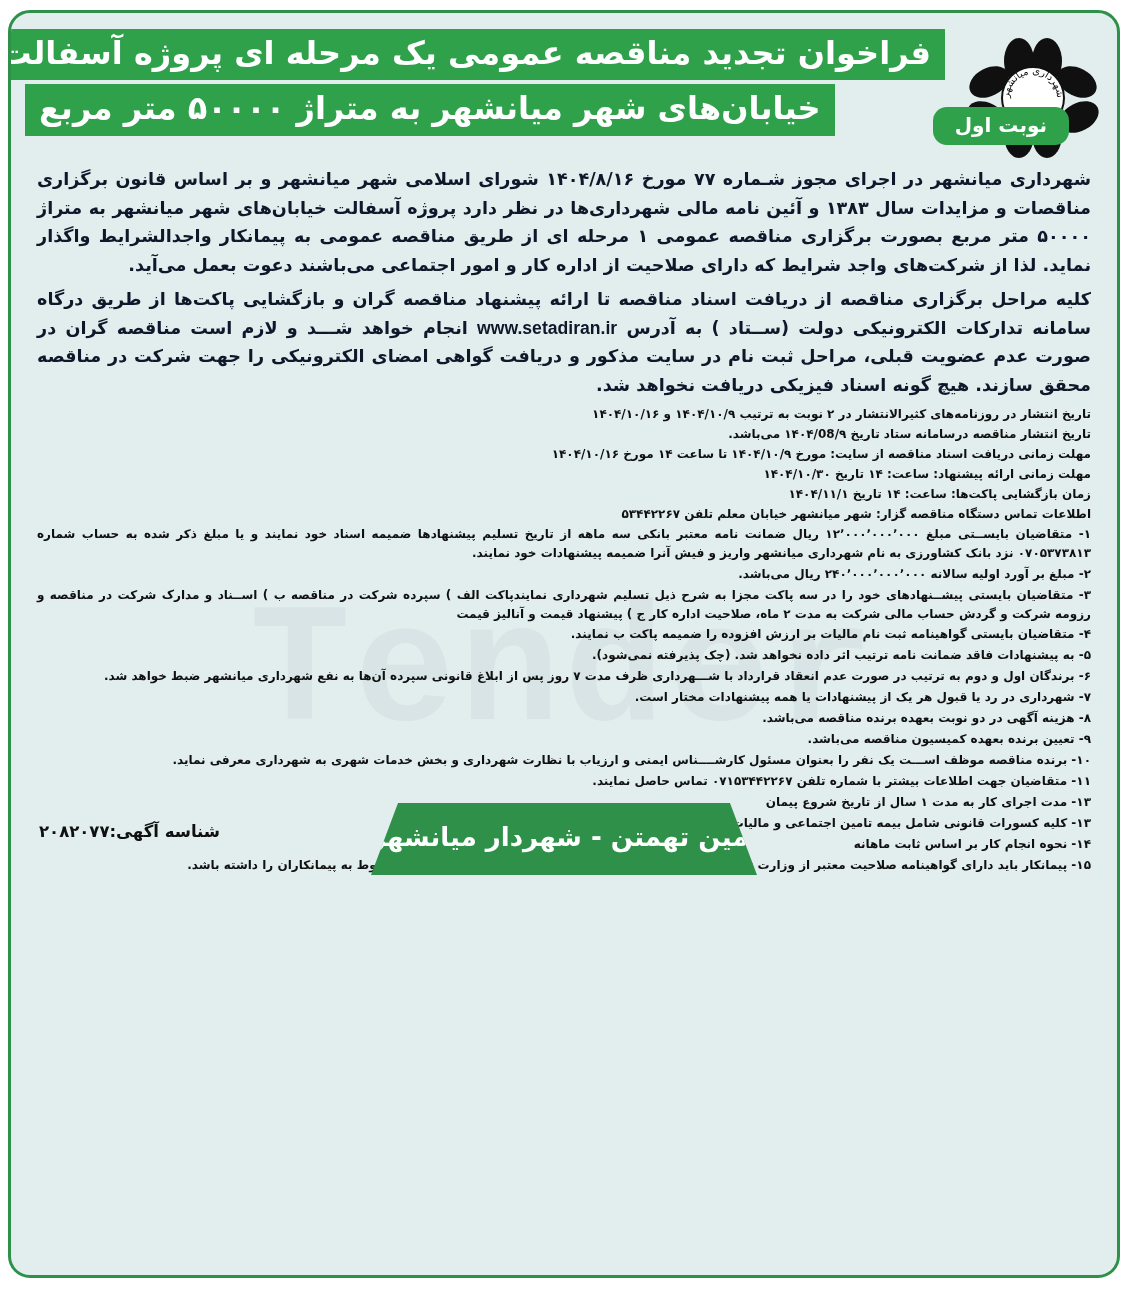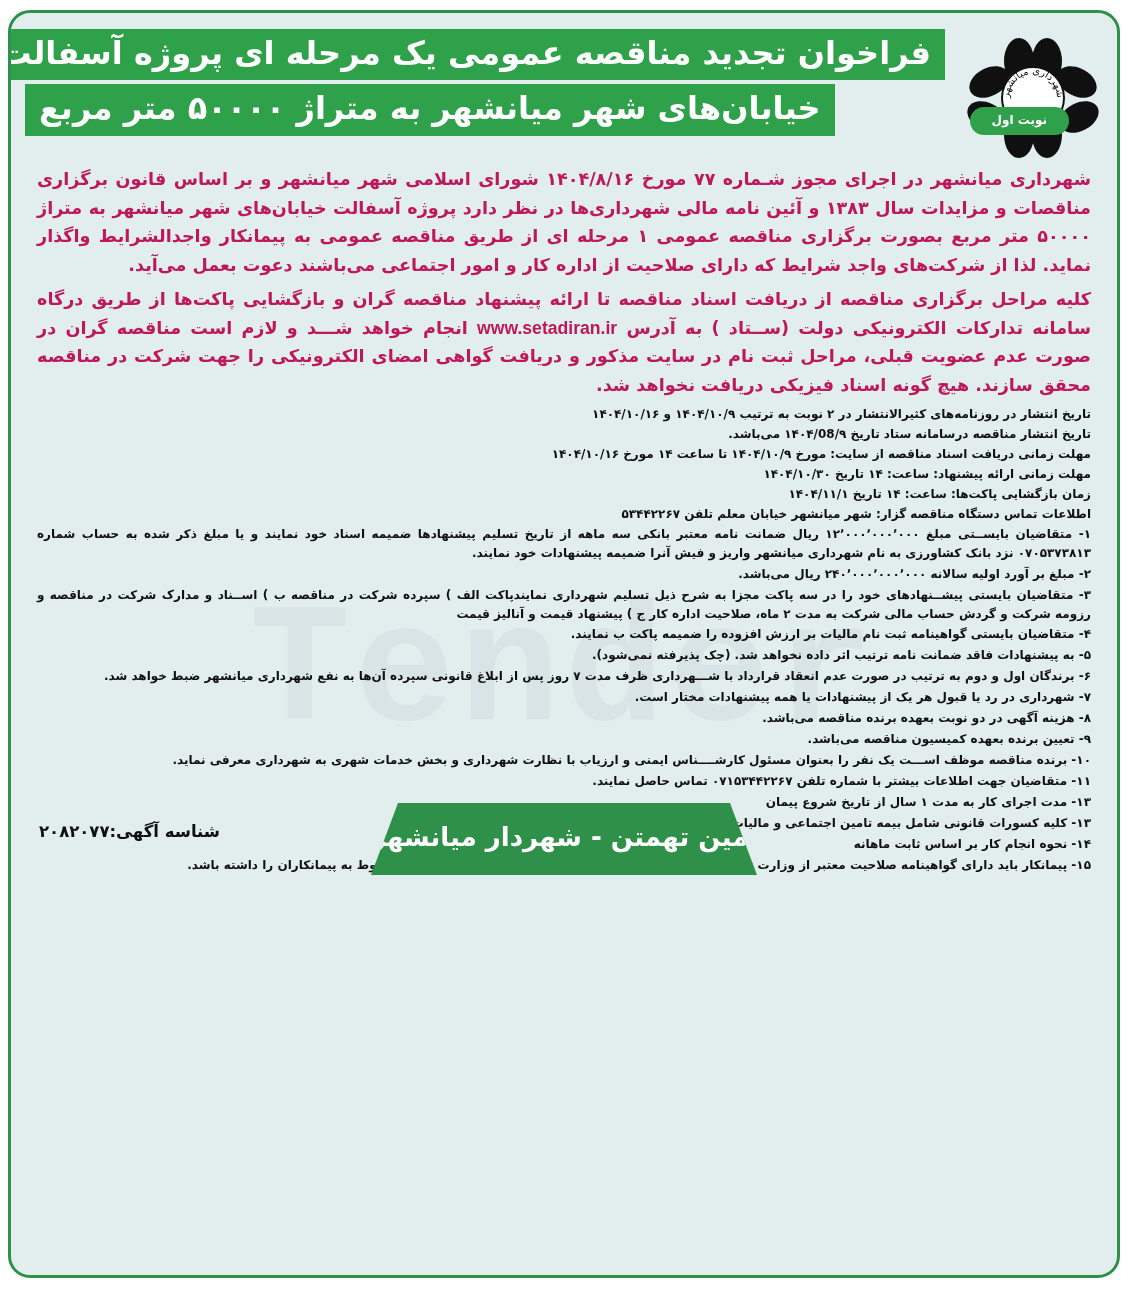--- a/index.html
+++ b/index.html
@@ -63,42 +63,42 @@
   }
   .title-row { display:block; text-align:left; }
   .title-row.second { margin-top: 4px; position: relative; }
 
   .nobat-badge {
     position: absolute;
     right: 48px;
     top: 94px;
     background: #2fa14b;
     color: #ffffff;
-    font-size: 12px;
+    font-size: 20px;
     font-weight: bold;
     padding: 6px 22px 8px 22px;
     border-radius: 14px;
     white-space: nowrap;
     z-index: 5;
   }
 
   
   .body {
     padding: 4px 26px 0 26px;
     color: #0d0d0d;
   }
 
   p.para {
     margin: 0 0 6px 0;
     font-size: 17.6px;
     line-height: 1.62;
     text-align: justify;
     text-align-last: right;
     font-weight: bold;
-    color: #be185d;
+    color: #0f172a;
   }
   p.line {
     margin: 0 0 1px 0;
     font-size: 12px;
     line-height: 1.58;
     font-weight: bold;
     color: #101010;
   }
   p.item {
     margin: 0 0 2px 0;

